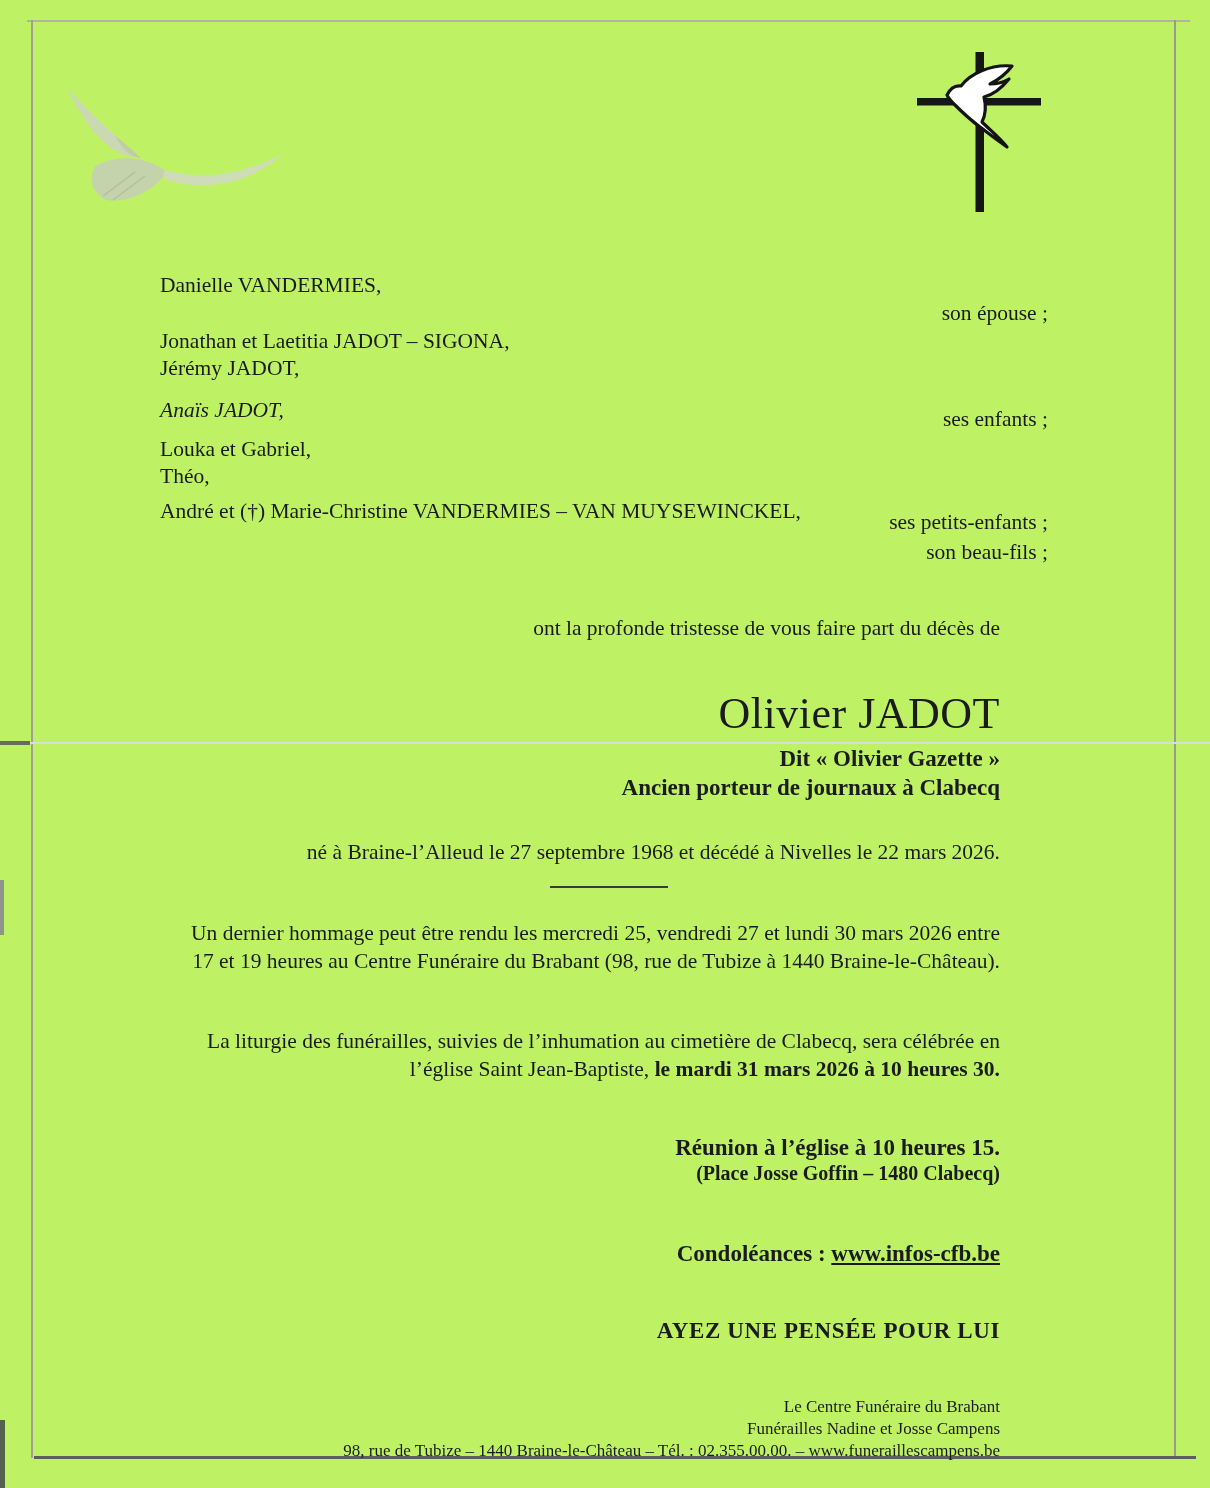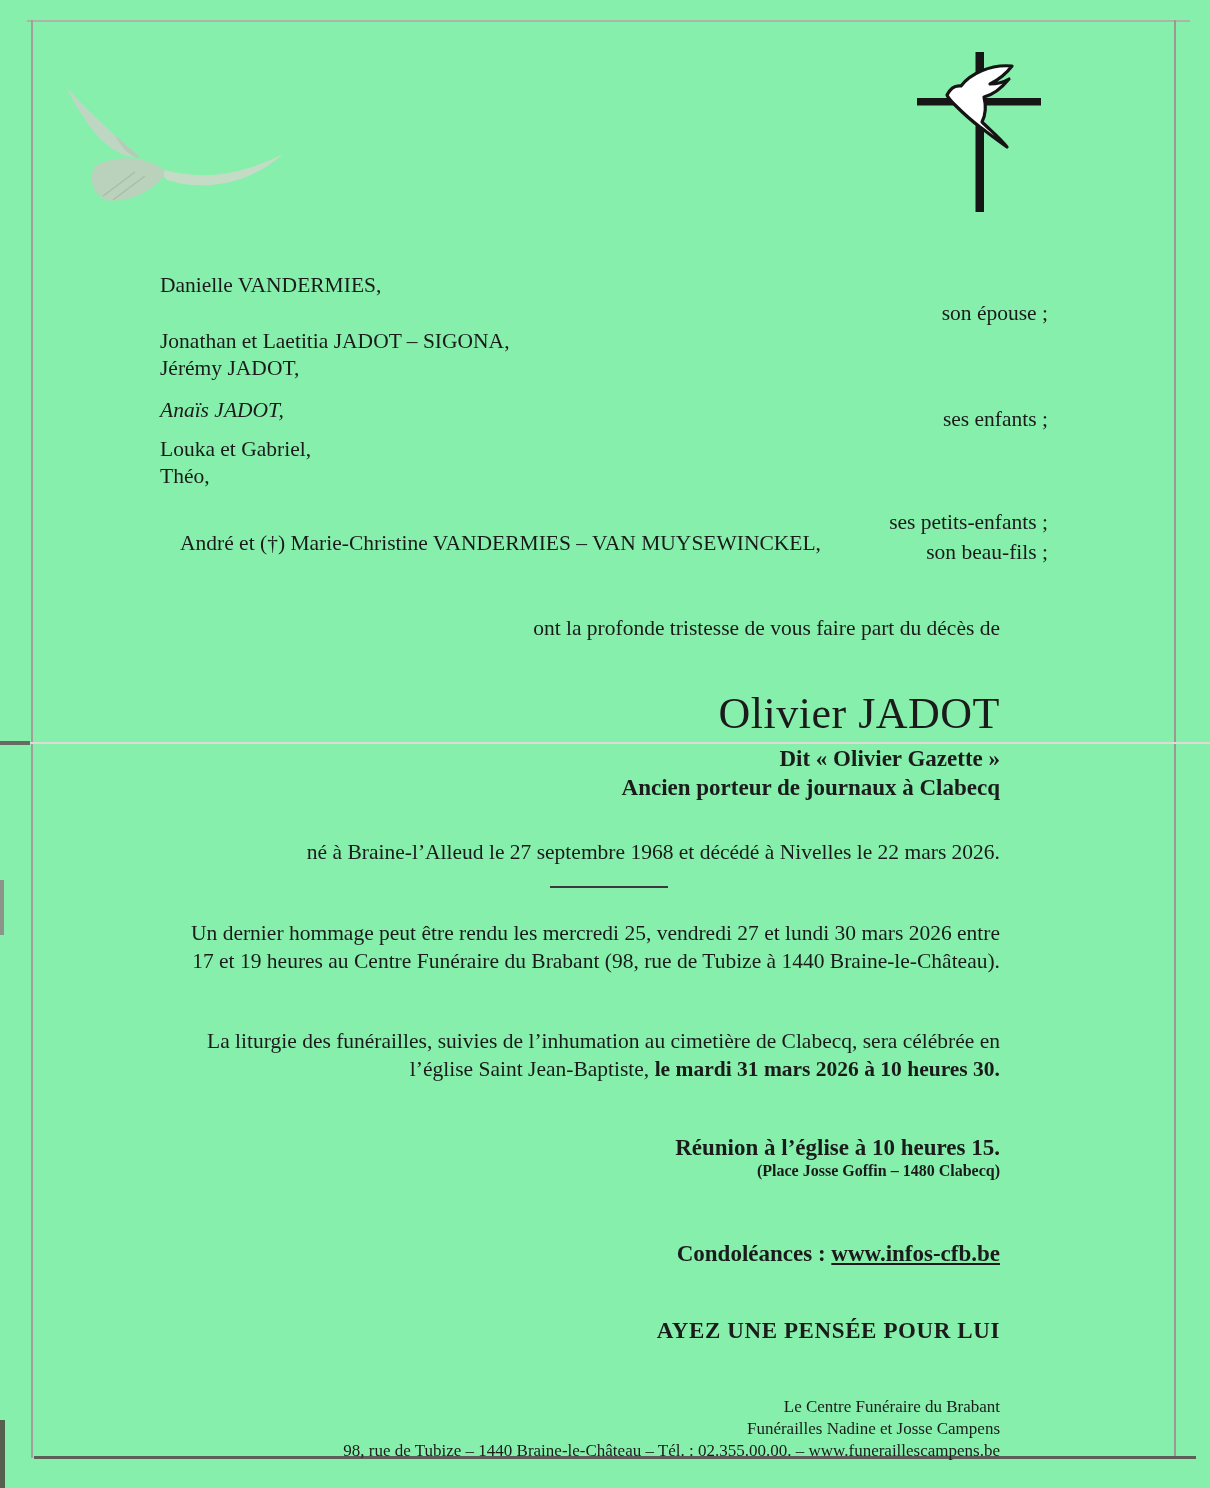--- a/index.html
+++ b/index.html
@@ -1,19 +1,19 @@
 <!DOCTYPE html>
 <html><head>
 <meta charset="utf-8">
 <style>
   * { margin:0; padding:0; box-sizing:border-box; }
   html,body { background:#ffffff; }
   .page {
     position:relative; width:1210px; height:1488px;
-    background:#86efac; overflow:hidden;
+    background:#bef264; overflow:hidden;
     font-family:"Liberation Serif", serif;
     color:#1b1b1b;
   }
   
   .frame-top    { position:absolute; left:27px;  top:20px;   width:1163px; height:2px; background:#b1b1a8; }
   .frame-left   { position:absolute; left:31px;  top:20px;   width:2px;    height:1438px; background:#a0a098; }
   .frame-right  { position:absolute; left:1174px;top:20px;   width:2px;    height:1438px; background:#9a9a92; }
   .frame-bottom { position:absolute; left:34px;  top:1456px; width:1162px; height:3px; background:#5e5e58; }
   
   .scanline      { position:absolute; left:0; top:742px; width:1210px; height:2px; background:#dcdcd5; }
@@ -31,39 +31,39 @@
 
   .l-danielle      { top:273px; }
   .l-spouse        { top:301px; }
   .l-jonathan      { top:329px; }
   .l-jeremy        { top:356px;text-align:right; }
   .l-anais         { top:398px;font-style:italic; }
   .l-children      { top:407px; }
   .l-louka         { top:437px; }
   .l-theo          { top:464px; }
   .l-grandchildren { top:486px;margin-top:24px; }
-  .l-andre         { top:531px;margin-left:20px; }
+  .l-andre         { top:499px; }
   .l-soninlaw      { top:540px; }
   .l-inlaws        { top:568px; }
   .l-announcement  { top:616px; }
 
   .l-title      { top:688px; font-size:44px; letter-spacing:.5px; }
   .l-nickname   { top:746px; font-size:23px; font-weight:bold; }
   .l-occupation { top:775px; font-size:23px; font-weight:bold; }
   .l-lifedates  { top:840px;padding-left:36px; }
 
   .divider { position:absolute; left:550px; top:886px; width:118px; height:2px; background:#3a3a3a; }
 
   .l-tribute1 { top:921px; }
   .l-tribute2 { top:949px; }
   .l-liturgy1 { top:1029px; }
   .l-liturgy2 { top:1057px; }
 
   .l-meeting1 { top:1135px; font-size:23px; font-weight:bold; }
-  .l-meeting2 { top:1162px; font-size:16px; font-weight:bold; }
+  .l-meeting2 { top:1162px; font-size:20px; font-weight:bold; }
   .l-condolences { top:1241px; font-size:23px; font-weight:bold; }
   .l-condolences .url { text-decoration:underline; }
   .l-closing  { top:1318px; font-size:23px; font-weight:bold; letter-spacing:.6px; }
 
   .l-footer1 { top:1397px; font-size:17px; }
   .l-footer2 { top:1419px; font-size:17px; }
   .l-footer3 { top:1441px; font-size:17px; }
 </style>
 </head>
 <body>

